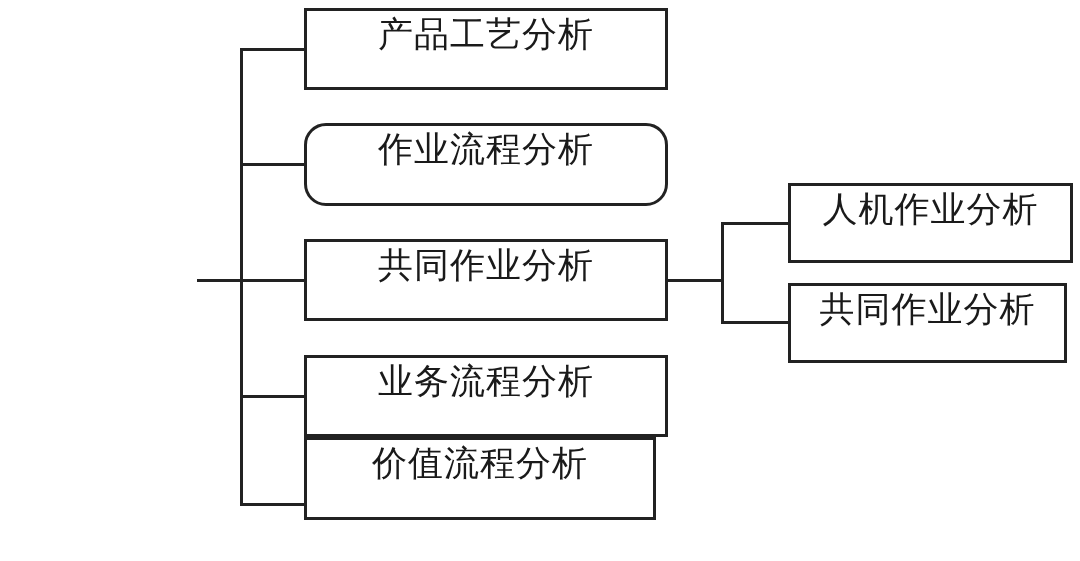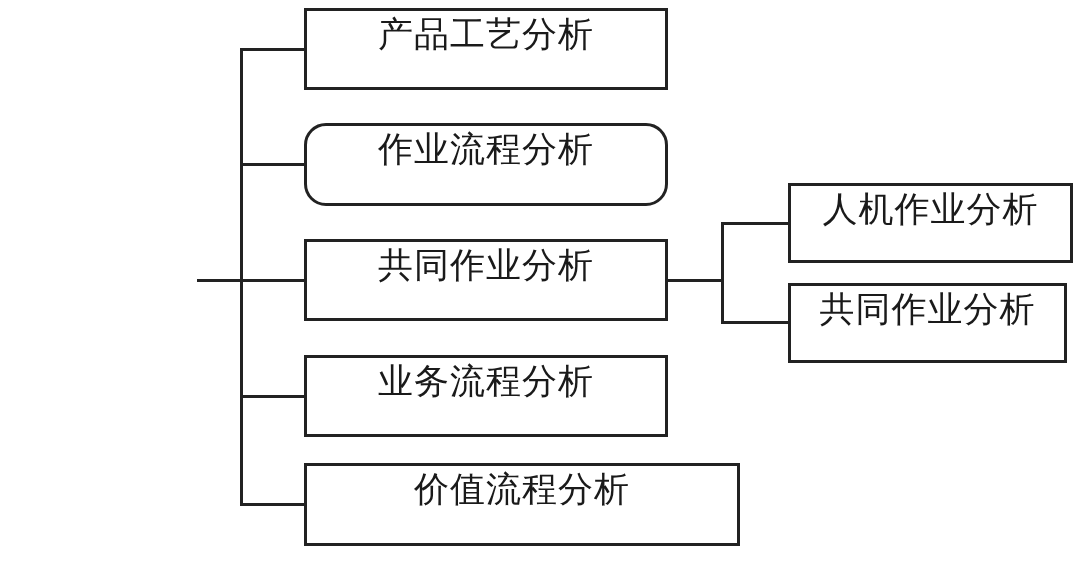--- a/index.html
+++ b/index.html
@@ -37,21 +37,21 @@
   }
   .h{height:3px;}
   .v{width:3px;}
 
   
   .n-root{left:6px;   top:240px; width:192px; height:82px;}
   .n-c1  {left:304px; top:8px;   width:364px; height:82px;}
   .n-c2  {left:304px; top:123px; width:364px; height:83px;border-radius:22px;}
   .n-c3  {left:304px; top:239px; width:364px; height:82px;}
   .n-c4  {left:304px; top:355px; width:364px; height:82px;}
-  .n-c5  {left:304px; top:463px; width:436px; height:83px;}
+  .n-c5  {left:304px; top:437px; width:352px; height:83px;}
   .n-g1  {left:788px; top:183px; width:285px; height:80px;}
   .n-g2  {left:788px; top:283px; width:279px; height:80px;}
 
   
   .l-root-feed {left:197px; top:279px; width:108px;}
   .l-trunk     {left:240px; top:48px;  height:458px;}
   .l-b1        {left:240px; top:48px;  width:65px;}
   .l-b2        {left:240px; top:163px; width:65px;}
   .l-b4        {left:240px; top:395px; width:65px;}
   .l-b5        {left:240px; top:503px; width:65px;}

